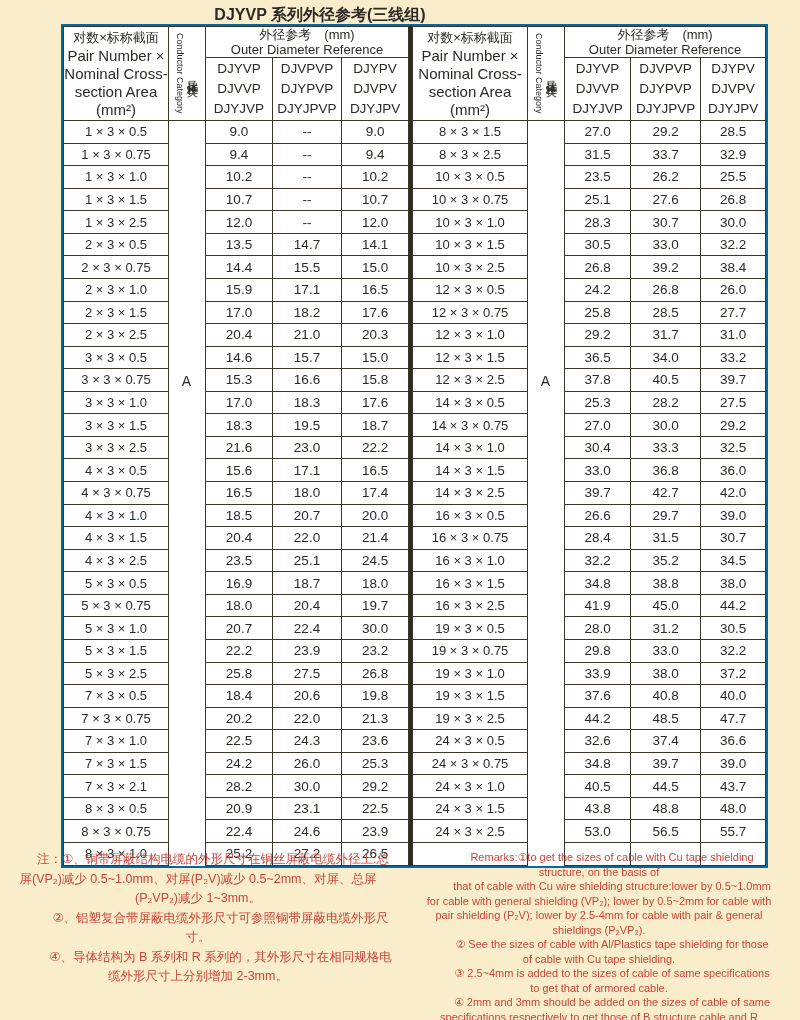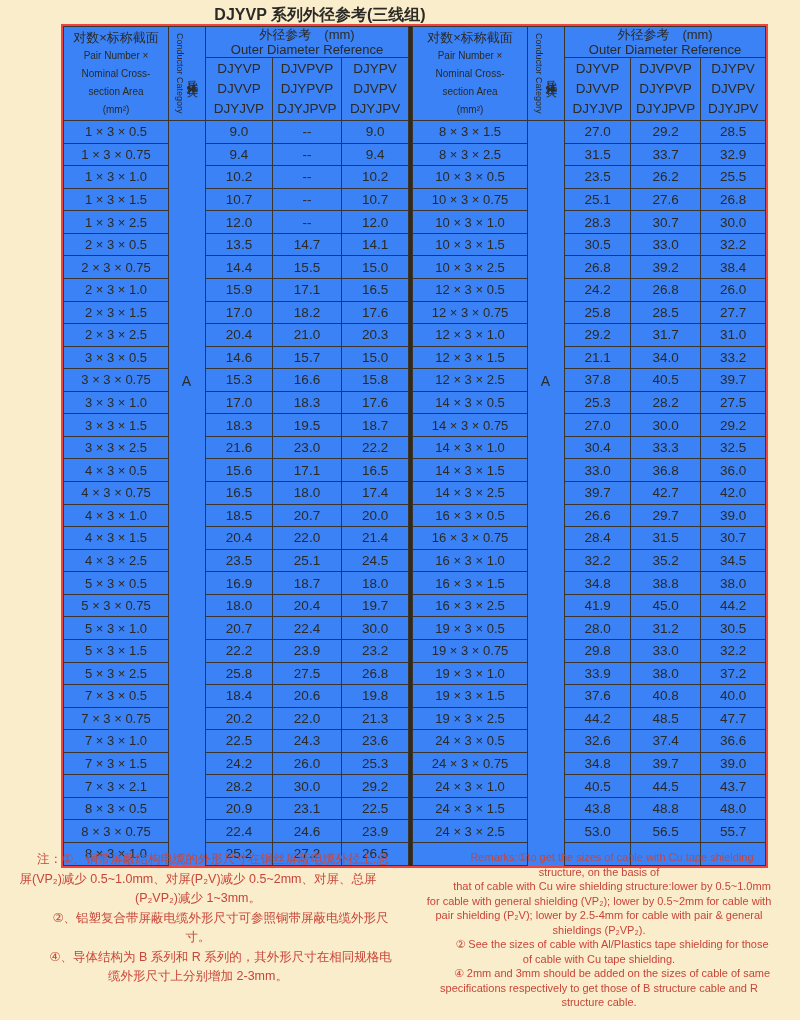--- a/index.html
+++ b/index.html
@@ -8,36 +8,36 @@
     background:#faedcb;color:#2b2a26;
     font-family:"Liberation Sans","DejaVu Sans",sans-serif;
   }
   .title{
     position:absolute;top:5px;left:0;width:640px;
     display:flex;justify-content:center;gap:28px;
     font-size:16px;font-weight:bold;white-space:nowrap;
   }
   .tables{
     position:absolute;left:61px;top:24px;
-    display:flex;border:2px solid #ef4444;background:#3b82f6;align-items:flex-end;
+    display:flex;border:2px solid #0369a1;background:#ffffff;align-items:flex-end;
   }
   .half{position:relative;}
   .half-left{border-right:3px solid #2e2921;}
   table{border-collapse:collapse;table-layout:fixed;}
   .half-left table{width:345px;}
   .half-right table{width:353px;}
   th,td{
     border:1px solid #3b352c;padding:0;text-align:center;
     font-weight:normal;vertical-align:middle;background:transparent;
   }
   tr.r-od{height:31px;}
   tr.r-models{height:62px;}
   .od-head div{line-height:15px;font-size:13px;}
   .model div{line-height:20px;font-size:13.5px;}
-  .pair-head div{font-size:10px;line-height:18px;}
+  .pair-head div{font-size:15px;line-height:18px;}
   .pair-head div.zh{font-size:13px;}
   .cond-wrap{display:flex;height:93px;align-items:center;justify-content:center;}
   .cond-en{writing-mode:vertical-rl;font-size:9px;white-space:nowrap;letter-spacing:0;}
   .cond-zh{writing-mode:vertical-rl;font-size:11.5px;letter-spacing:2px;padding-top:2px;}
   tbody td{height:21.57px;font-size:13.5px;line-height:21px;}
   tbody td.pair{font-size:13px;}
   tbody td.cond{border-top:none;border-bottom:none;}
   .cond-a{
     position:absolute;top:346px;width:37px;text-align:center;
     font-size:14px;line-height:18px;
@@ -508,21 +508,21 @@
             <td class="pair">12 × 3 × 1.0</td>
             <td class="cond"></td>
             <td>29.2</td>
             <td>31.7</td>
             <td>31.0</td>
           </tr>
 
           <tr>
             <td class="pair">12 × 3 × 1.5</td>
             <td class="cond"></td>
-            <td>21.1</td>
+            <td>36.5</td>
             <td>34.0</td>
             <td>33.2</td>
           </tr>
 
           <tr>
             <td class="pair">12 × 3 × 2.5</td>
             <td class="cond"></td>
             <td>37.8</td>
             <td>40.5</td>
             <td>39.7</td>
@@ -704,14 +704,15 @@
 
 <div class="notes notes-zh">
     <p>注：①、铜带屏蔽结构电缆的外形尺寸在铜丝屏蔽电缆外径上:总屏(VP₂)减少 0.5~1.0mm、对屏(P₂V)减少 0.5~2mm、对屏、总屏(P₂VP₂)减少 1~3mm。</p>
     <p>②、铝塑复合带屏蔽电缆外形尺寸可参照铜带屏蔽电缆外形尺寸。</p>
     <p>④、导体结构为 B 系列和 R 系列的，其外形尺寸在相同规格电缆外形尺寸上分别增加 2-3mm。</p>
   </div>
 <div class="notes notes-en">
     <p>Remarks:①to get the sizes of cable with Cu tape shielding structure, on the basis of</p>
     <p>that of cable with Cu wire shielding structure:lower by 0.5~1.0mm for cable with general shielding (VP₂); lower by 0.5~2mm for cable with pair shielding (P₂V); lower by 2.5-4mm for cable with pair &amp; general shieldings (P₂VP₂).</p>
     <p>② See the sizes of cable with Al/Plastics tape shielding for those of cable with Cu tape shielding.</p>
+    <p>③ 2.5~4mm is added to the sizes of cable of same specifications to get that of armored cable.</p>
     <p>④ 2mm and 3mm should be added on the sizes of cable of same specifications respectively to get those of B structure cable and R structure cable.</p>
   </div>
 
 </body></html>

